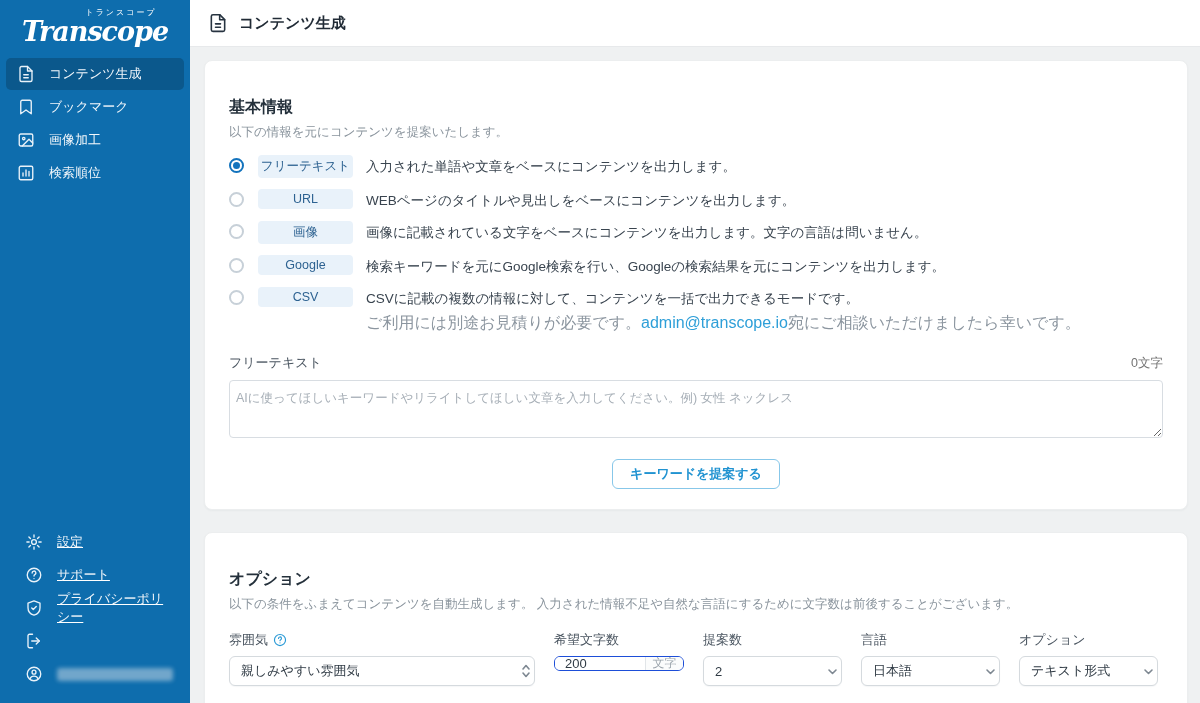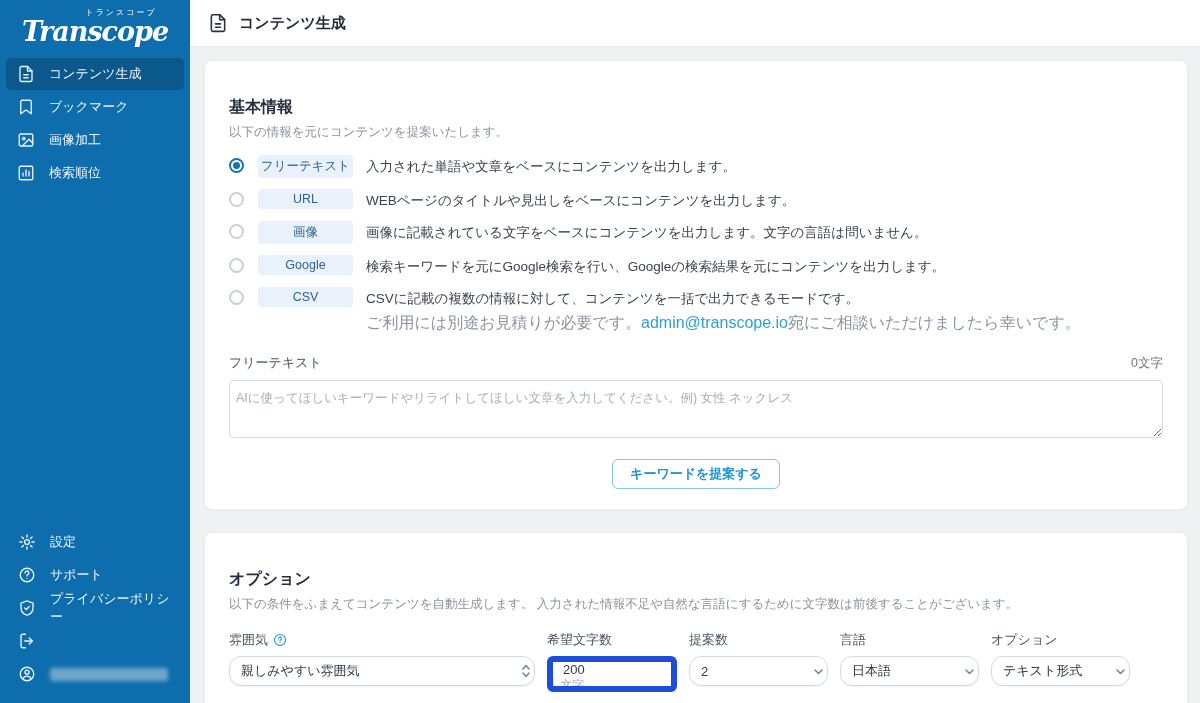--- a/index.html
+++ b/index.html
@@ -10,21 +10,21 @@
   
   .sidebar { position:relative; width:190px; min-width:190px; height:703px; background:#0e6dad; color:#fff; }
   .logo { padding:7px 0 10px; text-align:center; }
   .logo-kana { font-size:8px; letter-spacing:2px; color:#fff; transform:translateX(26px); }
   .logo-text { font-family:"DejaVu Serif", serif; font-style:italic; font-weight:bold; font-size:27px; line-height:1.05; color:#fff; letter-spacing:-1px; }
   .side-menu { margin-top:2px; }
   .side-item { display:flex; align-items:center; gap:14px; height:32px; margin:1px 6px; padding:0 11px; border-radius:5px; font-size:13px; color:#f2f7fb; cursor:pointer; }
   .side-item.active { background:#0b588c; }
   .side-item .icn { display:flex; width:18px; height:18px; color:#e9f2f9; }
   .side-item svg { width:18px; height:18px; }
-  .side-bottom { position:absolute; left:1px; right:0; bottom:12px; }
+  .side-bottom { position:absolute; left:8px; right:0; bottom:12px;text-decoration:underline; }
   .redacted { width:118px; height:13px; border-radius:3px; background:rgba(195,214,228,0.55); filter:blur(2px); }
 
   
   .main { flex:1; display:flex; flex-direction:column; height:703px; }
   .topbar { display:flex; align-items:center; gap:11px; height:47px; background:#fff; border-bottom:1px solid #e7e9eb; padding:0 18px; }
   .topbar .icn { display:flex; width:20px; height:20px; color:#273340; }
   .topbar svg { width:20px; height:20px; }
   .top-title { font-size:15px; font-weight:bold; color:#212b36; }
   .content { flex:1; padding:13px 12px 0 14px; overflow:hidden; }
   .card { background:#fff; border:1px solid #eceeef; border-radius:8px; box-shadow:0 1px 2px rgba(20,40,60,0.04); padding:16px 24px 20px; }
@@ -48,30 +48,30 @@
   .ft-head { display:flex; justify-content:space-between; align-items:flex-end; margin-top:20px; }
   .ft-label { font-size:13px; color:#4a5560; }
   .ft-counter { font-size:12.5px; color:#737373; }
   textarea.ft { display:block; width:100%; height:58px; margin-top:8px; border:1px solid #d8dde2; border-radius:4px; padding:9px 6px; font-family:"Liberation Sans", sans-serif; font-size:12.5px; color:#333; resize:vertical; outline:none; }
   textarea.ft::placeholder { color:#a7afb7; }
   .btn-row { display:flex; justify-content:center; margin-top:21px; }
   .btn-outline { height:30px; padding:0 17px; background:#fff; border:1px solid #87c7e9; border-radius:6px; color:#2193d1; font-size:13px; font-weight:bold; font-family:"Liberation Sans", sans-serif; cursor:pointer; }
   .btn-primary { height:30px; padding:0 16px; background:#1b80c4; border:none; border-radius:6px; color:#fff; font-size:13px; font-weight:bold; font-family:"Liberation Sans", sans-serif; cursor:pointer; box-shadow:0 1px 2px rgba(15,70,110,0.3); }
 
   
-  .fields { display:flex; gap:12px; margin-top:18px; }
+  .fields { display:flex; gap:19px; margin-top:18px; }
   .field { display:flex; flex-direction:column; }
   .f-label { display:flex; align-items:center; gap:5px; font-size:13px; color:#4a5560; margin-bottom:7px; }
   .help { display:inline-flex; width:14px; height:14px; color:#2a9ad6; }
   .help svg { width:14px; height:14px; }
-  .selbox { display:flex; align-items:center; justify-content:space-between; height:30px; border:1px solid #d5dade; border-radius:12px; background:#fff; padding:0 3px 0 11px; font-size:13px; color:#2f3a44; cursor:pointer; box-shadow:0 1px 1px rgba(30,50,70,0.04); }
+  .selbox { display:flex; align-items:center; justify-content:space-between; height:30px; border:1px solid #d5dade; border-radius:6px; background:#fff; padding:0 3px 0 11px; font-size:13px; color:#2f3a44; cursor:pointer; box-shadow:0 1px 1px rgba(30,50,70,0.04); }
   .selbox .chev { display:flex; color:#7e8892; }
   .w-mood { width:306px; }
   .w-sm { width:139px; }
-  .igroup { display:flex; height:36px; border:6px solid #1d4ed8; border-radius:6px; overflow:hidden; background:#fff; width:130px;flex-direction:column; }
+  .igroup { display:flex; height:15px; border:1px solid #1d4ed8; border-radius:6px; overflow:hidden; background:#fff; width:130px; }
   .igroup input { flex:1; min-width:0; border:none; outline:none; padding:0 10px; font-size:13px; color:#2f3a44; font-family:"Liberation Sans", sans-serif; }
   .iaddon { display:flex; align-items:center; justify-content:center; width:38px; border-left:1px solid #e1e5e8; background:#fbfcfc; font-size:12px; color:#9aa3ab; }
   .gen-row { display:flex; justify-content:center; margin-top:40px; }
 </style>
 </head>
 <body>
 
 <div class="app">
 
   <aside class="sidebar">

